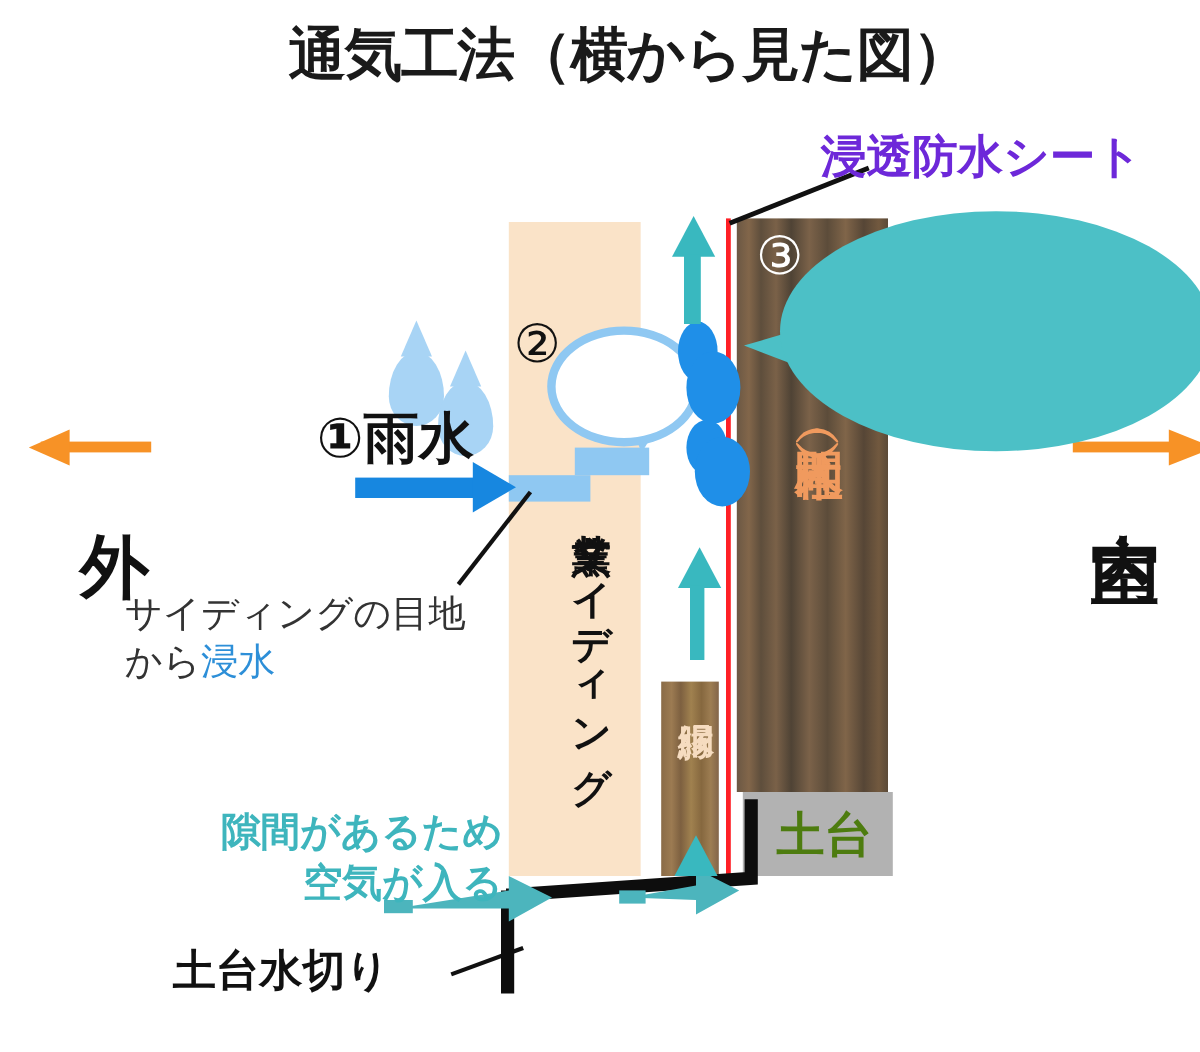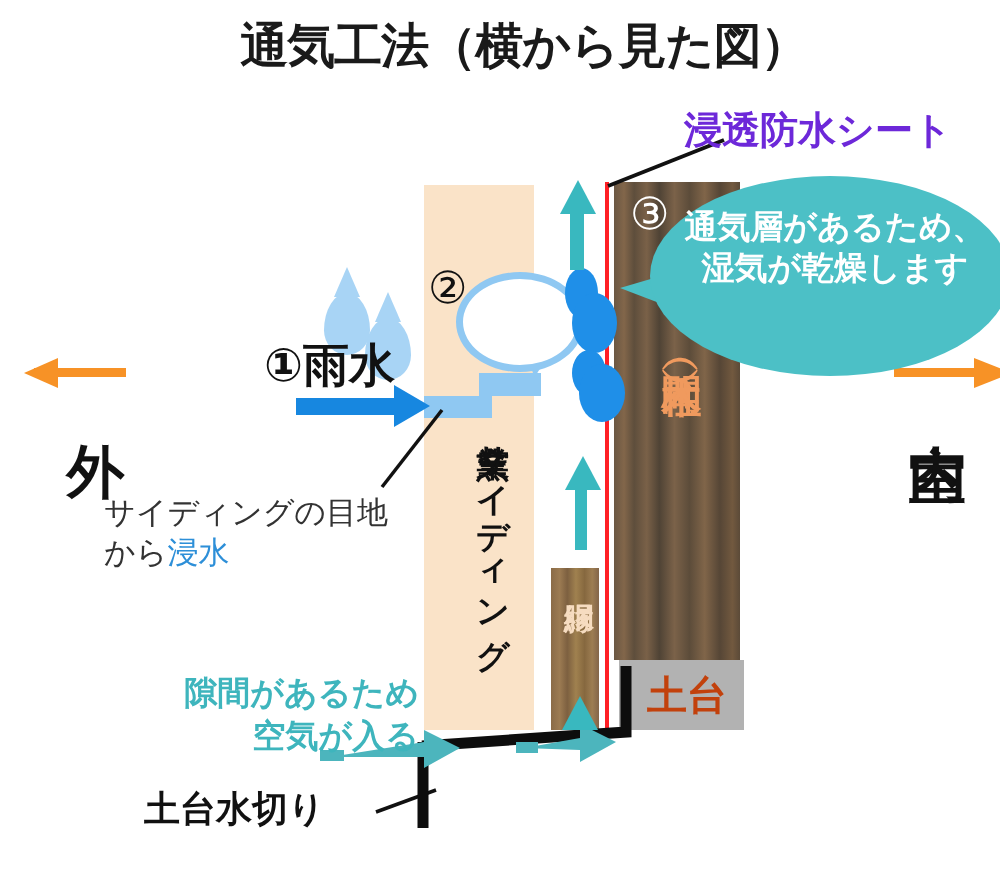--- a/index.html
+++ b/index.html
@@ -63,21 +63,21 @@
     font-size:40px;font-weight:bold;color:#f09a5e;
     line-height:1;
     font-family:"DejaVu Sans","Liberation Sans",sans-serif;
   }
   #sill{
     left:595px;top:660px;width:125px;height:70px;
     background:#b2b2b2;
   }
   #sill-label{
     left:613px;top:668px;width:100px;text-align:center;
-    font-size:40px;font-weight:bold;color:#c2410c;
+    font-size:40px;font-weight:bold;color:#4d7c0f;
     font-family:"DejaVu Sans","Liberation Sans",sans-serif;
   }
 
   
   .joint{background:#8fc8f2;}
   #joint-a{left:400px;top:396px;width:68px;height:22px;}
   #joint-b{left:455px;top:373px;width:62px;height:23px;}
 
   
   .oarrow-line{background:#f79226;height:9px;}
@@ -276,24 +276,20 @@
   <div class="abs mdrop" id="md4"></div>
 
   <div class="abs up-arrow-head" id="ua1-head"></div>
   <div class="abs up-arrow-stem" id="ua1-stem"></div>
   <div class="abs up-arrow-head" id="ua2-head"></div>
   <div class="abs up-arrow-stem" id="ua2-stem"></div>
 
   <div class="abs" id="bubble3-tail"></div>
   <div class="abs" id="bubble3"></div>
   <div class="abs" id="bubble3-num">③</div>
-  <div class="abs" id="bubble3-text">
-    <div>通気層があるため、</div>
-    <div>湿気が乾燥します</div>
-  </div>
 
   <svg class="overlay" viewBox="0 0 1000 877">
 
     <line x1="584" y1="186" x2="700" y2="140" stroke="#111" stroke-width="4"></line>
 
     <line x1="418" y1="410" x2="358" y2="487" stroke="#111" stroke-width="3.5"></line>
 
     <line x1="352" y1="812" x2="412" y2="790" stroke="#111" stroke-width="3.5"></line>
 
     <path d="M 399 742 L 399 828" stroke="#0d0d0d" stroke-width="11" fill="none"></path>

